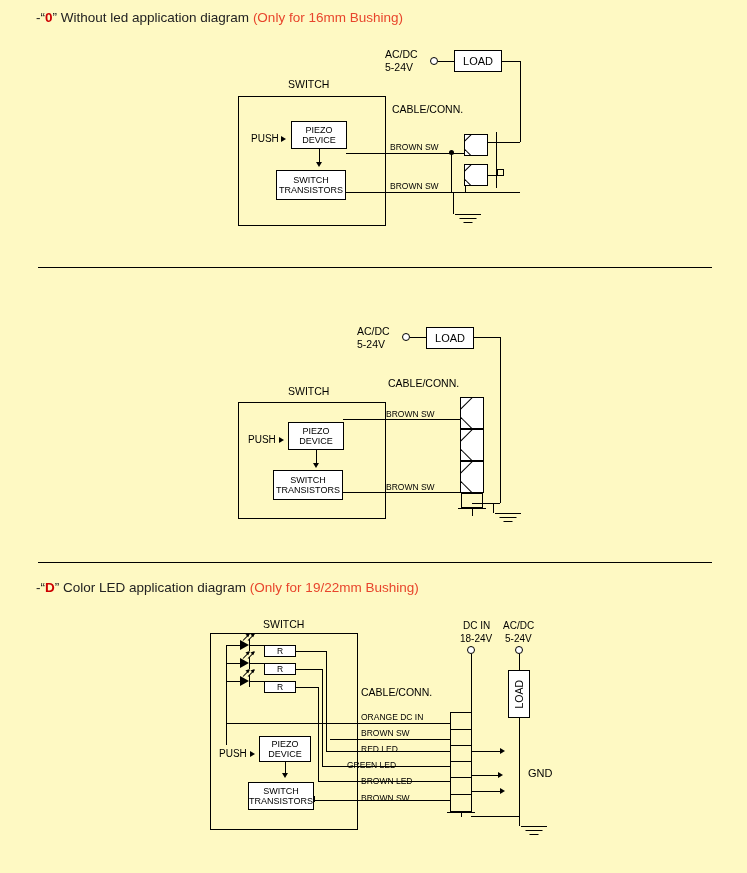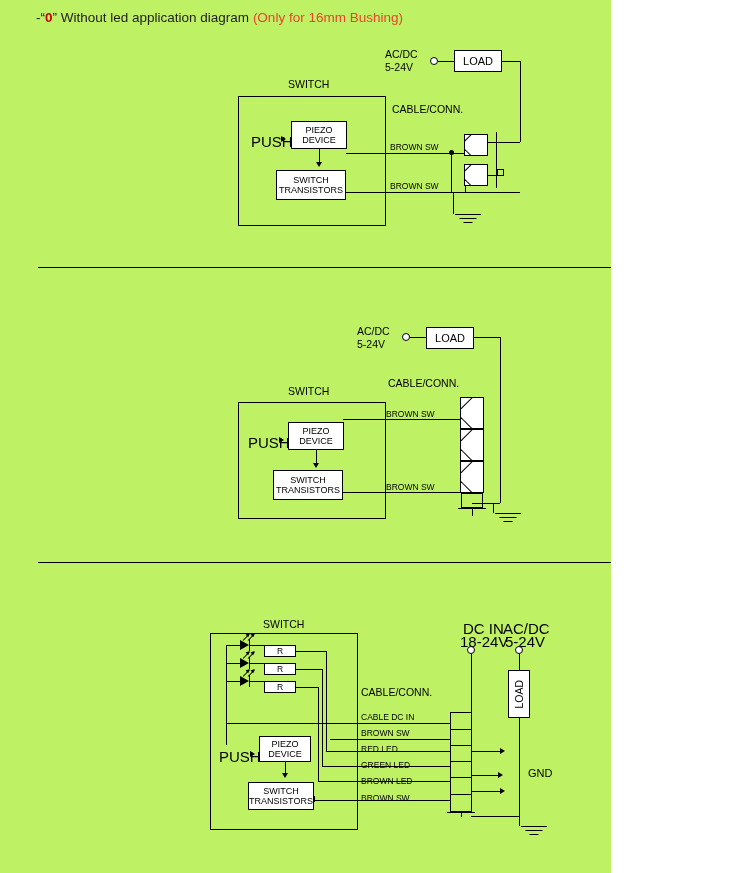--- a/index.html
+++ b/index.html
@@ -3,24 +3,24 @@
 <meta charset="utf-8">
 <style>
   * { box-sizing: border-box; }
   html, body {
     margin: 0; padding: 0;
     background: #ffffff;
     font-family: "Liberation Sans", sans-serif;
   }
   #page {
     position: relative;
-    width: 611px;
+    width: 747px;
     height: 873px;
     overflow: hidden;
-    background: #bef264;
+    background: #fef9c3;
   }
   
   .sec-head {
     position: absolute;
     font-size: 13.5px;
     color: #222;
     white-space: nowrap;
   }
   .sec-head .dash { color:#222; }
   .sec-head .code { color:#cc0000; font-weight:bold; }
@@ -49,21 +49,21 @@
     line-height: 1.15;
     text-align: center;
     color: #000;
   }
   .lbl {
     position: absolute;
     font-size: 10.5px;
     color: #000;
     white-space: nowrap;
   }
-  .lbl.sm { font-size: 15px; }
+  .lbl.sm { font-size: 10px; }
   .lbl.xs { font-size: 8.5px; }
   .lbl.md { font-size: 11px; }
   .hline {
     position: absolute;
     height: 0;
     border-top: 1.1px solid #000;
   }
   .vline {
     position: absolute;
     width: 0;
@@ -299,20 +299,23 @@
   <div class="hline" style="left:472px; top:503px; width:28px;"></div>
   <div class="vline" style="left:493px; top:503px; height:10px;"></div>
   <div class="gnd" style="left:493px; top:513px; width:30px; height:12px;">
     <i style="top:0; width:26px;"></i>
     <i style="top:4px; width:17px;"></i>
     <i style="top:8px; width:9px;"></i>
   </div>
 
   <div class="rule" style="left:38px; top:562px; width:674px;"></div>
 
+  <div class="sec-head" style="left:36px; top:580px;">
+    <span class="dash">-</span><span class="quote">“</span><span class="code">D</span><span class="quote">”</span><span> Color LED application diagram </span><span class="note">(Only for 19/22mm Bushing)</span>
+  </div>
 
   <div class="lbl sm" style="left:463px; top:620px;">DC IN</div>
   <div class="lbl sm" style="left:460px; top:633px;">18-24V</div>
   <div class="circ" style="left:467px; top:646px; width:8px; height:8px;"></div>
   <div class="vline" style="left:471px; top:654px; height:62px;"></div>
 
   <div class="lbl sm" style="left:503px; top:620px;">AC/DC</div>
   <div class="lbl sm" style="left:505px; top:633px;">5-24V</div>
   <div class="circ" style="left:515px; top:646px; width:8px; height:8px;"></div>
   <div class="vline" style="left:519px; top:654px; height:16px;"></div>
@@ -376,30 +379,30 @@
     <span>DEVICE</span>
   </div>
   <div class="vline" style="left:285px; top:762px; height:14px;"></div>
   <div class="arrow-d" style="left:282px; top:773px;"></div>
 
   <div class="ibox" style="left:248px; top:782px; width:66px; height:28px;">
     <span>SWITCH</span>
     <span class="xs" style="position:static;">TRANSISTORS</span>
   </div>
 
-  <div class="lbl xs" style="left:361px; top:712px;">CABLE DC IN</div>
+  <div class="lbl xs" style="left:361px; top:712px;">ORANGE DC IN</div>
   <div class="hline" style="left:310px; top:723px; width:140px;"></div>
 
   <div class="lbl xs" style="left:361px; top:728px;">BROWN SW</div>
   <div class="hline" style="left:330px; top:739px; width:120px;"></div>
 
   <div class="lbl xs" style="left:361px; top:744px;">RED LED</div>
   <div class="hline" style="left:326px; top:751px; width:124px;"></div>
 
-  <div class="lbl xs" style="left:361px; top:760px;">GREEN LED</div>
+  <div class="lbl xs" style="left:347px; top:760px;">GREEN LED</div>
   <div class="hline" style="left:322px; top:766px; width:128px;"></div>
 
   <div class="lbl xs" style="left:361px; top:776px;">BROWN LED</div>
   <div class="hline" style="left:318px; top:781px; width:132px;"></div>
 
   <div class="lbl xs" style="left:361px; top:793px;">BROWN SW</div>
   <div class="hline" style="left:314px; top:800px; width:136px;"></div>
   <div class="vline" style="left:314px; top:796px; height:6px;"></div>
 
   <div class="box" style="left:450px; top:712px; width:22px; height:100px; border-width:1.2px;"></div>

